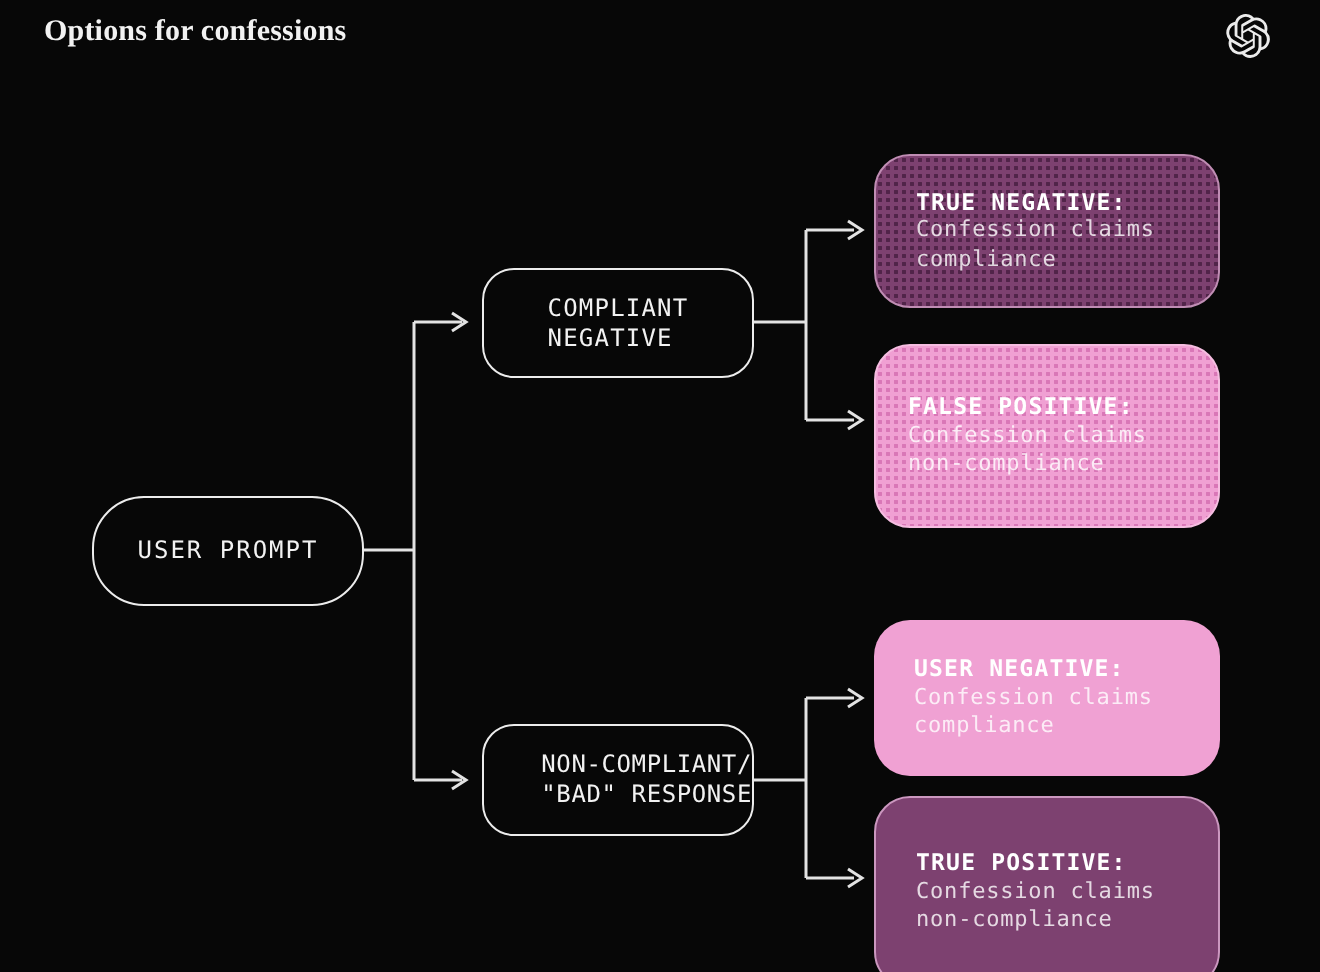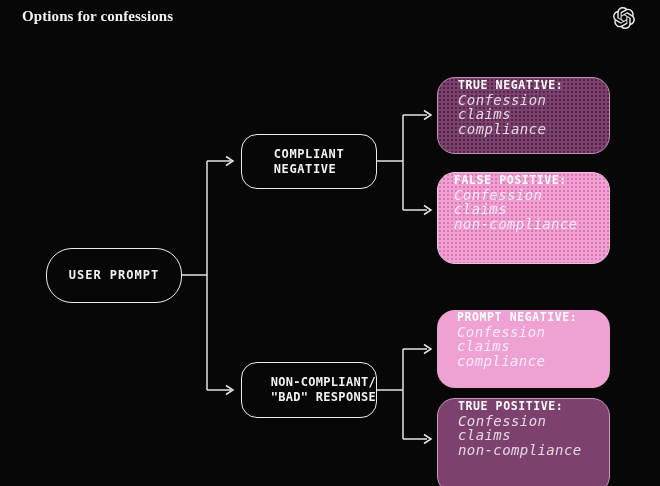--- a/index.html
+++ b/index.html
@@ -19,34 +19,34 @@
   .title{
     position:absolute;left:22px;top:8px;
     font-family:Liberation Serif, serif;font-weight:700;font-size:15px;
     color:var(--node-text);letter-spacing:.1px;
   }
   .logo{position:absolute;left:613px;top:7px;width:22px;height:22px;}
   .connectors{position:absolute;left:0;top:0;width:660px;height:486px;}
   .node{
     position:absolute;border:1.5px solid var(--node-border);border-radius:16px;
     display:flex;align-items:center;justify-content:center;box-sizing:border-box;
-    color:var(--node-text);font-size:12px;font-weight:700;letter-spacing:1px;line-height:15px;
+    color:var(--node-text);font-size:12px;font-weight:400;letter-spacing:1px;line-height:15px;
   }
   .node .lines{text-align:left;}
   .node .lines span{display:block;}
   #user-prompt{left:46px;top:248px;width:136px;height:55px;border-radius:26px;}
   #compliant{left:241px;top:134px;width:136px;height:55px;letter-spacing:.6px;}
   #non-compliant{left:241px;top:362px;width:136px;height:56px;letter-spacing:.3px;justify-content:flex-end;}
   .outcome{
     position:absolute;left:437px;width:173px;border-radius:18px;
-    display:flex;flex-direction:column;justify-content:flex-start;
+    display:flex;flex-direction:column;justify-content:center;
     padding:0 20px;box-sizing:border-box;
   }
   .outcome .heading{font-size:11.5px;font-weight:700;color:var(--heading-text);letter-spacing:.6px;line-height:14.5px;}
-  .outcome .body{font-size:14px;color:var(--body-text);letter-spacing:.4px;line-height:14.5px;font-style:italic;}
+  .outcome .body{font-size:11px;color:var(--body-text);letter-spacing:.4px;line-height:14.5px;}
   #true-negative{
     top:77px;height:77px;background-color:var(--true-negative-bg);
     background-image:radial-gradient(var(--true-negative-dot) 1.05px,transparent 1.2px);
     background-size:4px 4px;border:1.5px solid var(--true-negative-border);
   }
   #false-positive{
     top:172px;height:92px;background-color:var(--false-positive-bg);
     background-image:radial-gradient(var(--false-positive-dot) 1.05px,transparent 1.2px);
     background-size:4px 4px;border:1.5px solid var(--false-positive-border);padding-left:16px;
   }
@@ -104,21 +104,21 @@
     <span class="body">compliance</span>
   </div>
 
   <div class="outcome" id="false-positive">
     <span class="heading">FALSE POSITIVE:</span>
     <span class="body">Confession claims</span>
     <span class="body">non-compliance</span>
   </div>
 
   <div class="outcome" id="false-negative">
-    <span class="heading">PROMPT NEGATIVE:</span>
+    <span class="heading">USER NEGATIVE:</span>
     <span class="body">Confession claims</span>
     <span class="body">compliance</span>
   </div>
 
   <div class="outcome" id="true-positive">
     <span class="heading">TRUE POSITIVE:</span>
     <span class="body">Confession claims</span>
     <span class="body">non-compliance</span>
   </div>
 

